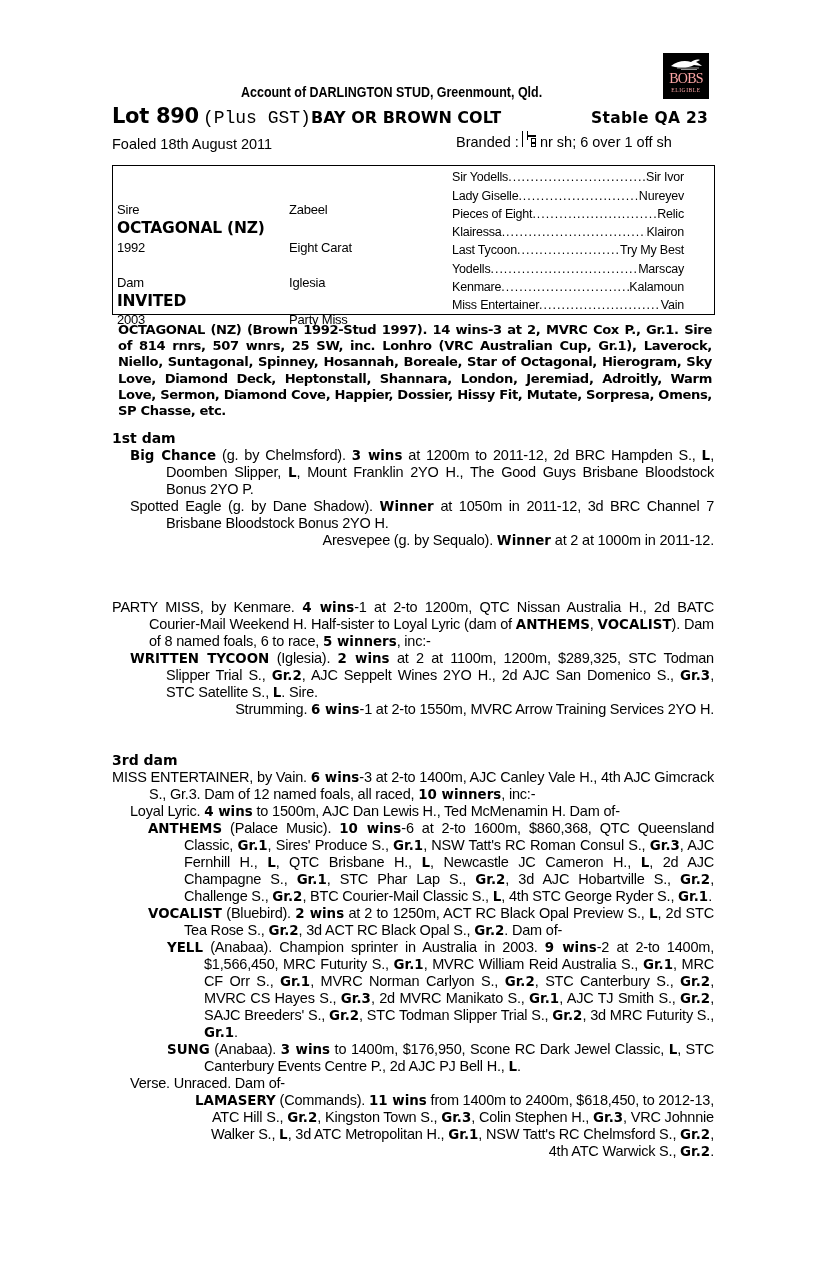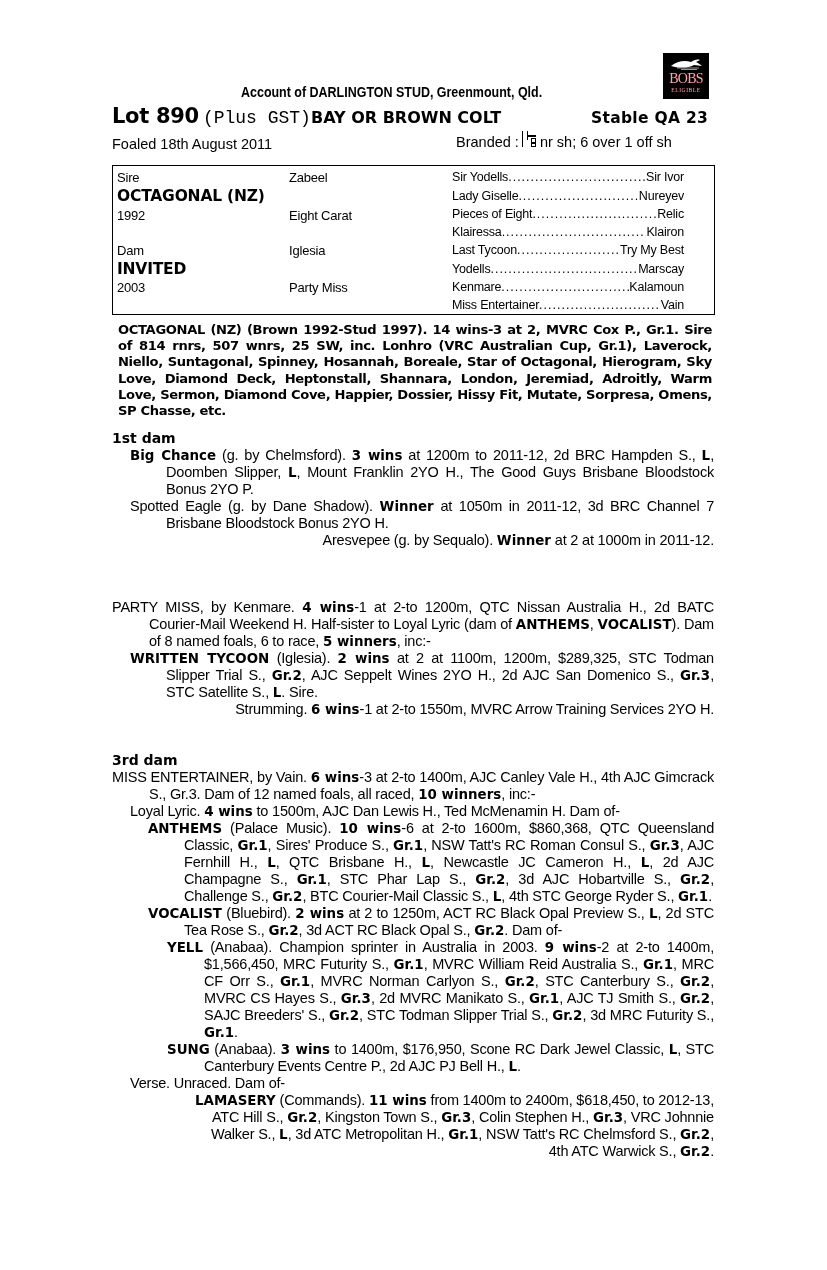--- a/index.html
+++ b/index.html
@@ -22,21 +22,21 @@
   .brand-mark span { position:absolute; background:#000; }
 
   
   #logo { left:663px; top:53px; width:46px; height:46px; background:#000; color:#fca5a5; text-align:center; }
   #logo .horse { position:absolute; left:6px; top:5px; width:34px; height:12px; }
   #logo .bobs { position:absolute; left:0; right:0; top:18px; font-family:"Liberation Serif", serif; font-size:14px; letter-spacing:-0.8px; line-height:15px; }
   #logo .elig { position:absolute; left:0; right:0; top:34px; font-family:"Liberation Serif", serif; font-size:5.5px; letter-spacing:0.6px; }
 
   
   #pedigree { left:112px; top:165px; width:603px; height:150px; border:1.5px solid #000; box-sizing:border-box; }
-  .ped-cell { position:absolute; font-size:13px; white-space:nowrap; letter-spacing:-0.2px; }
+  .ped-cell { position:absolute; font-size:13px; white-space:nowrap; letter-spacing:-0.2px;margin-top:32px; }
   .ped-name { font-size:15.5px; }
   .ped-gg { position:absolute; left:339px; width:232px; font-size:12.5px; display:flex; white-space:nowrap; letter-spacing:-0.2px; }
   .ped-gg .dots { flex:1; overflow:hidden; white-space:nowrap; letter-spacing:1px; }
   .ped-gg .dots::before { content:"........................................................................................................................................................"; }
 
   
   #sire-para { left:118px; top:322px; width:594px; font-size:13.1px; line-height:16.2px; text-align:justify; letter-spacing:-0.35px; }
 
   
   .section { position:absolute; left:112px; width:602px; }

